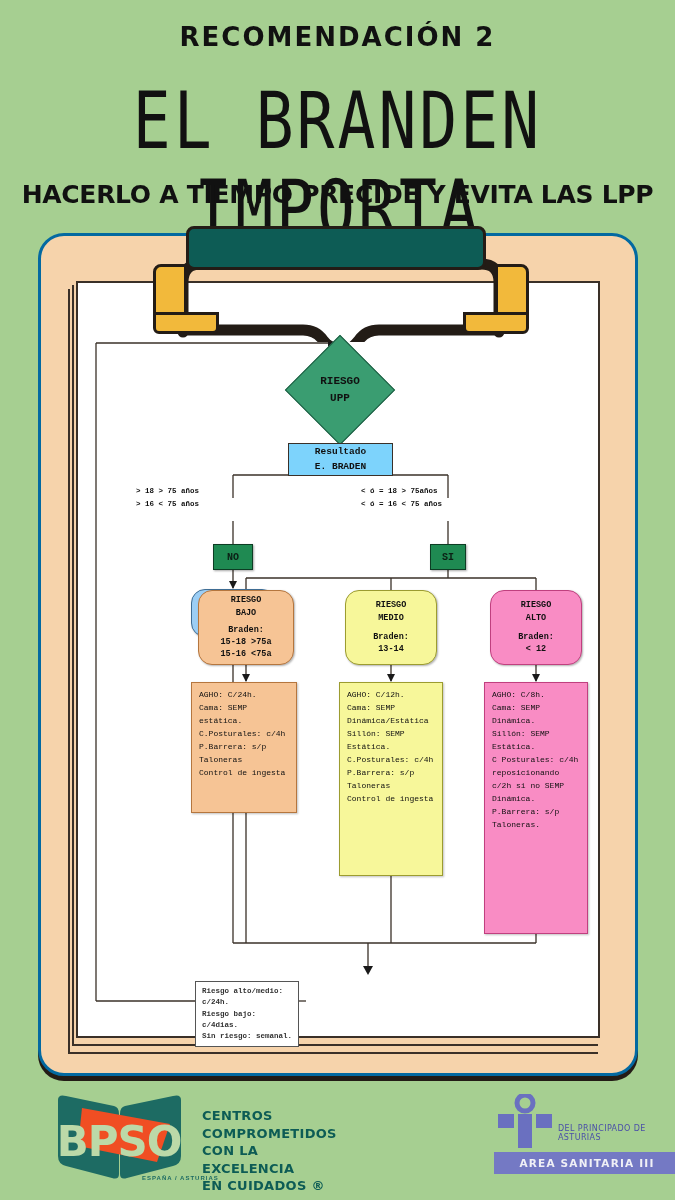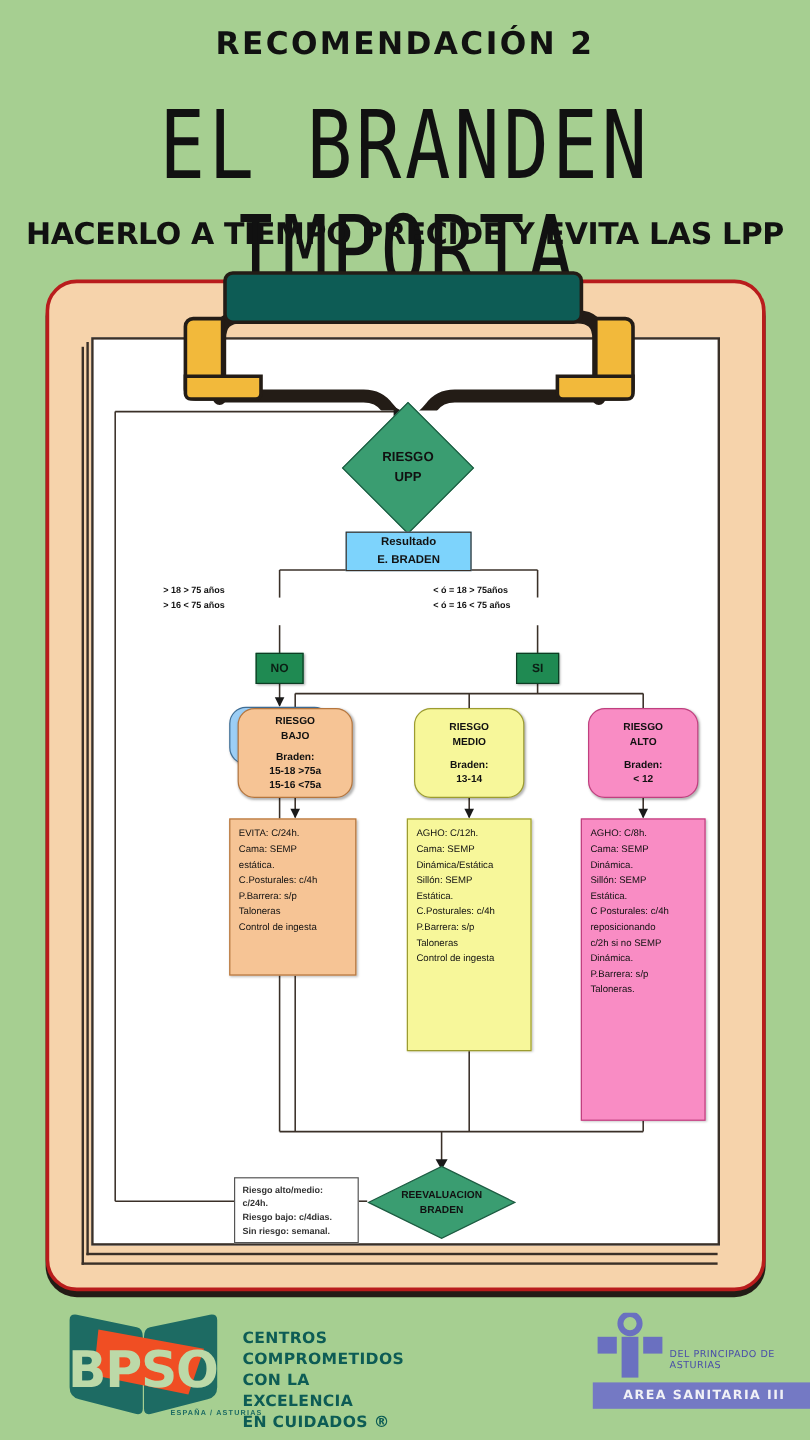--- a/index.html
+++ b/index.html
@@ -25,22 +25,23 @@
     transform:scaleY(1.25); transform-origin:center top;
   }
   #sub-title {
     position:absolute; top:180px; left:0; width:675px; text-align:center;
     font-size:25px; font-weight:bold; color:#111; letter-spacing:-0.3px;
     font-family:"DejaVu Sans", sans-serif;
   }
   
   #clipboard {
     position:absolute; left:38px; top:233px; width:600px; height:843px;
-    background:#f6d3ab; border:3px solid #b91c1c; border-radius:26px;
+    background:#f6d3ab; border:3px solid #0369a1; border-radius:26px;
     box-shadow:0 5px 0 #231c16;
+    font-family:Liberation Mono, monospace;
   }
   #paper {
     position:absolute; left:35px; top:45px; width:524px; height:757px;
     background:#ffffff; border:2px solid #3a3028;
   }
   #paper-edge1 { position:absolute; left:31px; top:49px; width:526px; height:761px;
     border-left:2px solid #3a3028; border-bottom:2px solid #3a3028; }
   #paper-edge2 { position:absolute; left:27px; top:53px; width:530px; height:765px;
     border-left:2px solid #3a3028; border-bottom:2px solid #3a3028; }
   #clip-bar {
@@ -245,21 +246,21 @@
       </div>
 
       <div class="risk-box" style="left:412px; top:307px; width:92px; height:75px; background:#f98cc4; border-color:#c0407f; font-size:8.5px;">
         <span>RIESGO</span>
         <span>ALTO</span>
         <span style="margin-top:7px;">Braden:</span>
         <span>&lt; 12</span>
       </div>
 
       <div class="detail-box" style="left:113px; top:399px; width:106px; height:131px; background:#f6c495; border-color:#b5763e; font-size:8px;">
-        <div>EVITA: C/24h.</div>
+        <div>AGHO: C/24h.</div>
         <div>Cama: SEMP</div>
         <div>estática.</div>
         <div>C.Posturales: c/4h</div>
         <div>P.Barrera: s/p</div>
         <div>Taloneras</div>
         <div>Control de ingesta</div>
       </div>
 
       <div class="detail-box" style="left:261px; top:399px; width:104px; height:194px; background:#f7f79a; border-color:#9c9c30; font-size:8px;">
         <div>AGHO: C/12h.</div>
@@ -286,29 +287,20 @@
         <div>P.Barrera: s/p</div>
         <div>Taloneras.</div>
       </div>
 
       <div class="freq-box" style="left:117px; top:698px; width:104px;">
         <div>Riesgo alto/medio: c/24h.</div>
         <div>Riesgo bajo: c/4dias.</div>
         <div>Sin riesgo: semanal.</div>
       </div>
 
-      <div class="diamond-wrap" style="left:228px; top:688px; width:124px; height:62px;">
-        <svg width="124" height="62" style="position:absolute;left:0;top:0;">
-          <polygon points="62,1 123,31 62,61 1,31" fill="#3a9d71" stroke="#1d5c42" stroke-width="1"></polygon>
-        </svg>
-        <div class="diamond-text" style="font-size:8.5px;">
-          <span>REEVALUACION</span>
-          <span>BRADEN</span>
-        </div>
-      </div>
 
     </div>
   </div>
 </div>
 
 <div id="footer">
 
   <div id="bpso-logo">
     <svg width="135" height="95" viewBox="0 0 135 95" style="position:absolute;left:0;top:0;">
       <path d="M6 10 Q6 4 14 6 L62 16 Q67 17 67 24 L67 84 Q67 90 60 88 L14 76 Q6 74 6 66 Z" fill="#1d6b63"></path>

